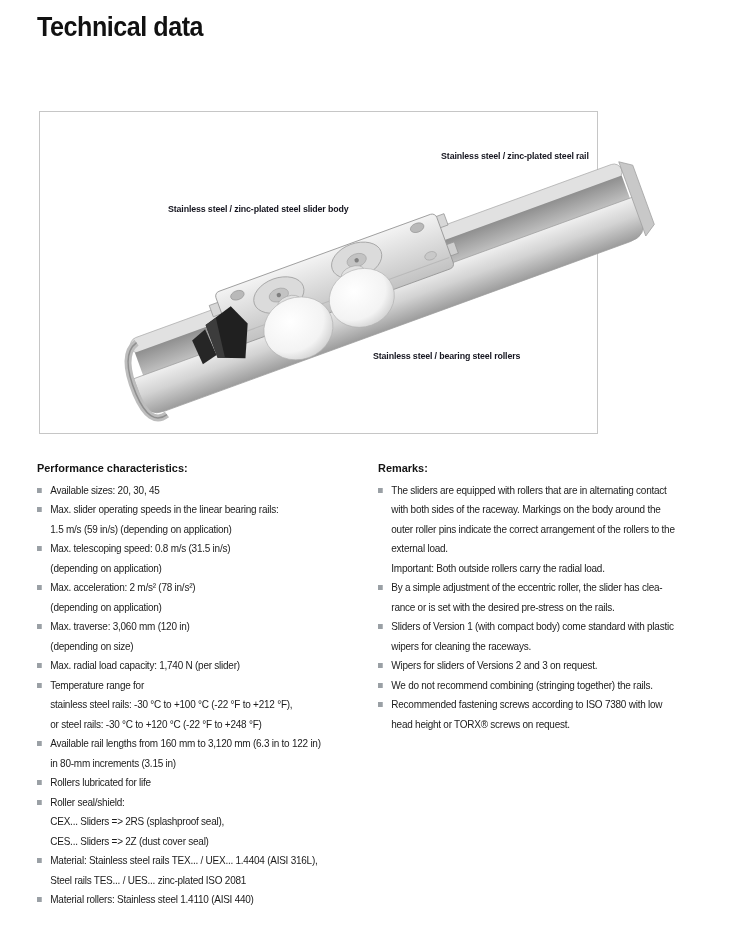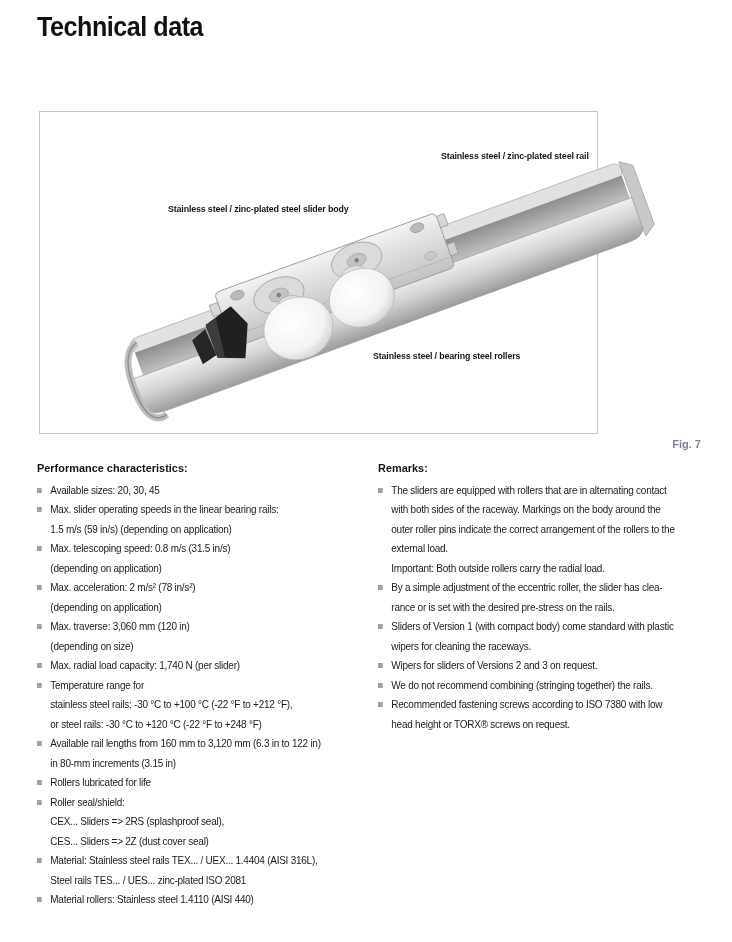--- a/index.html
+++ b/index.html
@@ -98,21 +98,20 @@
         <polygon points="148,165 164,159 166,187 150,191" fill="#262626"></polygon>
         <polygon points="166,155 196,146 206,168 192,200 166,190" fill="#202020"></polygon>
         <polygon points="166,155 178,152 173,192 166,190" fill="#3c3c3c"></polygon>
       </g>
     </svg>
     <div class="fig-label rail" style="right:8px; top:38px;">Stainless steel / zinc-plated steel rail</div>
     <div class="fig-label" style="left:128px; top:91px;">Stainless steel / zinc-plated steel slider body</div>
     <div class="fig-label" style="left:333px; top:238px;">Stainless steel / bearing steel rollers</div>
   </div>
 
-  <div class="fig-caption">Fig. 7</div>
 
   <section class="col left">
     <h2>Performance characteristics:</h2>
     <ul>
 
         <li>
           <span class="bullet"></span>
           <span class="item-text">Available sizes: 20, 30, 45</span>
         </li>
 

